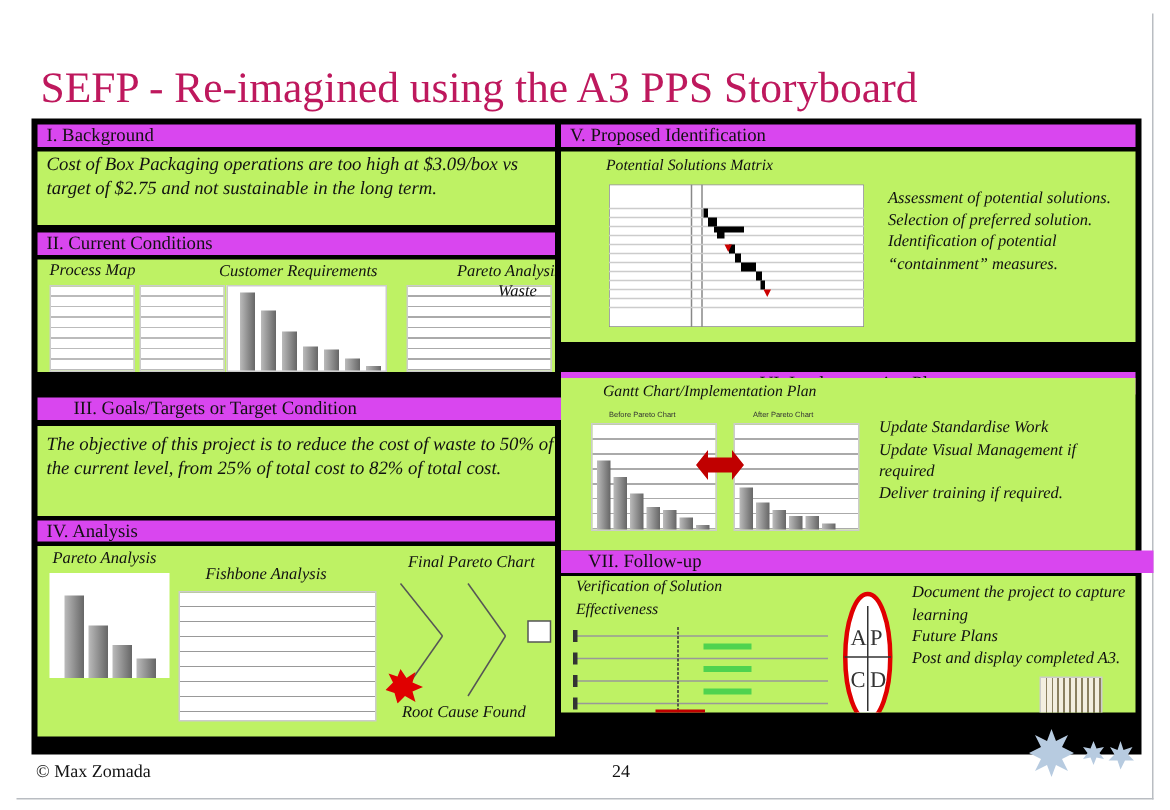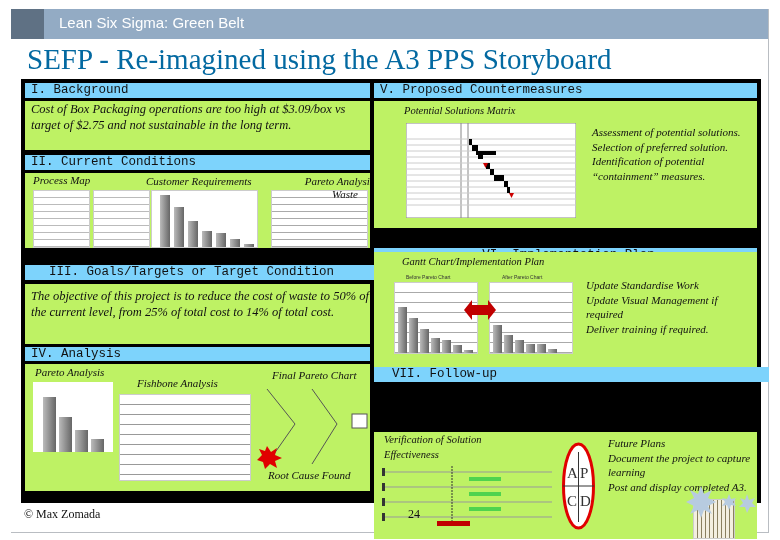--- a/index.html
+++ b/index.html
@@ -1,37 +1,33 @@
 <!DOCTYPE html>
 <html><head>
 <meta charset="utf-8">
 <style>
   html, body { margin:0; padding:0; background:#ffffff; }
   body { width:780px; height:540px; position:relative; overflow:hidden; font-family:"DejaVu Serif", serif; }
   .slide { position:absolute; left:11px; top:9px; width:757px; height:523px; border-right:1px solid #b9bdc2; border-bottom:1px solid #b9bdc2; background:#fff; }
   .banner { position:absolute; left:0; top:0; width:757px; height:30px; background:#93abc4; }
   .banner .dark { position:absolute; left:0; top:0; width:33px; height:30px; background:#5f7184; }
   .banner .txt { position:absolute; left:48px; top:5px; font-family:"Liberation Sans", sans-serif; color:#ffffff; font-size:15px; }
-  .title { position:absolute; left:16px; top:34px; font-family:"Liberation Serif", serif; font-size:29px; color:#0369a1; white-space:nowrap; }
+  .title { position:absolute; left:16px; top:34px; font-family:"Liberation Serif", serif; font-size:29px; color:#be185d; white-space:nowrap; }
   .board { position:absolute; left:21px; top:79px; width:740px; height:424px; background:#000; }
   .pane { position:absolute; background:#bef264; overflow:hidden; }
-  .hdr { position:absolute; background:#7dd3fc; font-family:Liberation Mono, monospace; font-size:12.5px; color:#111; padding-left:6px; line-height:15px; white-space:nowrap; }
+  .hdr { position:absolute; background:#d946ef; font-family:Liberation Serif, serif; font-size:12.5px; color:#111; padding-left:6px; line-height:15px; white-space:nowrap; }
   .it { font-family:"Liberation Serif", serif; font-style:italic; color:#111; }
   .thumb { position:absolute; background:#fafafa; border:1px solid #ccc; }
   .bar { position:absolute; bottom:0; background:linear-gradient(90deg,#bbb,#666); }
   .footer { position:absolute; font-family:"Liberation Serif", serif; font-size:12px; color:#111; }
 </style>
 </head>
 <body>
 
 <div class="slide">
-  <div class="banner">
-    <div class="dark"></div>
-    <div class="txt">Lean Six Sigma: Green Belt</div>
-  </div>
   <div class="title">SEFP - Re-imagined using the A3 PPS Storyboard</div>
 </div>
 
 <div class="board">
 
   <div class="hdr" style="left:4px;top:4px;width:339px;height:15px;">I. Background</div>
   <div class="pane" style="left:4px;top:22px;width:345px;height:49px;">
     <div class="it" style="position:absolute;left:6px;top:0;width:330px;font-size:12.5px;line-height:16px;">Cost of Box Packaging operations are too high at $3.09/box vs target of $2.75 and not sustainable in the long term.</div>
   </div>
 
@@ -52,21 +48,21 @@
       <div class="bar" style="left:64px;width:10px;height:14px;"></div>
       <div class="bar" style="left:78px;width:10px;height:8px;"></div>
       <div class="bar" style="left:92px;width:10px;height:3px;"></div>
     </div>
 
     <div class="thumb" style="left:246px;top:17px;width:95px;height:56px;background:repeating-linear-gradient(#fff 0 6px,#aaa 6px 7px);"></div>
   </div>
 
   <div class="hdr" style="left:4px;top:186px;width:339px;height:15px;padding-left:24px;">III. Goals/Targets  or Target Condition</div>
   <div class="pane" style="left:4px;top:205px;width:345px;height:60px;">
-    <div class="it" style="position:absolute;left:6px;top:4px;width:340px;font-size:12.5px;line-height:16px;">The objective of this project is to reduce the cost of waste to 50% of the current level, from 25% of total cost to 14% of total cost.</div>
+    <div class="it" style="position:absolute;left:6px;top:4px;width:340px;font-size:12.5px;line-height:16px;">The objective of this project is to reduce the cost of waste to 50% of the current level, from 25% of total cost to 82% of total cost.</div>
   </div>
 
   <div class="hdr" style="left:4px;top:268px;width:339px;height:14px;">IV. Analysis</div>
   <div class="pane" style="left:4px;top:285px;width:345px;height:127px;">
     <div class="it" style="position:absolute;left:10px;top:2px;font-size:11px;">Pareto Analysis</div>
     <div class="it" style="position:absolute;left:112px;top:13px;font-size:11px;z-index:2;">Fishbone Analysis</div>
     <div class="it" style="position:absolute;left:247px;top:5px;font-size:11px;">Final Pareto Chart</div>
     <div class="it" style="position:absolute;left:243px;top:105px;font-size:11px;">Root Cause Found</div>
 
     <div class="thumb" style="left:8px;top:18px;width:80px;height:70px;background:#fff;border:none;">
@@ -81,21 +77,21 @@
     <svg style="position:absolute;left:232px;top:20px;" width="112" height="85" viewBox="0 0 112 85">
       <line x1="10" y1="5" x2="38" y2="40" stroke="#555" stroke-width="1"></line>
       <line x1="38" y1="40" x2="10" y2="80" stroke="#555" stroke-width="1"></line>
       <line x1="55" y1="5" x2="80" y2="40" stroke="#555" stroke-width="1"></line>
       <line x1="80" y1="40" x2="55" y2="80" stroke="#555" stroke-width="1"></line>
       <rect x="95" y="30" width="15" height="14" fill="#fff" stroke="#555"></rect>
       <polygon points="10,62 14,68 20,64 18,71 25,74 18,77 20,84 13,80 8,85 6,78 0,76 5,71 2,65 8,67" fill="#e00000"></polygon>
     </svg>
   </div>
 
-  <div class="hdr" style="left:353px;top:4px;width:377px;height:15px;">V. Proposed Countermeasures</div>
+  <div class="hdr" style="left:353px;top:4px;width:377px;height:15px;">V. Proposed Identification</div>
   <div class="pane" style="left:353px;top:22px;width:383px;height:127px;">
     <div class="it" style="position:absolute;left:30px;top:4px;font-size:10.5px;">Potential Solutions Matrix</div>
     <svg style="position:absolute;left:32px;top:22px;" width="170" height="95" viewBox="0 0 170 95">
       <rect x="0" y="0" width="170" height="95" fill="#fff" stroke="#888"></rect>
       <line x1="55" y1="0" x2="55" y2="95" stroke="#888"></line>
       <line x1="62" y1="0" x2="62" y2="95" stroke="#888"></line>
       <g stroke="#ccc">
         <line x1="0" y1="16" x2="170" y2="16"></line>
           <line x1="0" y1="22" x2="170" y2="22"></line>
           <line x1="0" y1="28" x2="170" y2="28"></line>
@@ -152,21 +148,21 @@
       <polygon points="0,10 8,0 8,5 24,5 24,0 32,10 24,20 24,15 8,15 8,20" fill="#c00000"></polygon>
     </svg>
     <div class="it" style="position:absolute;left:212px;top:26px;width:170px;font-size:11px;line-height:14.5px;">
       <div>Update Standardise Work</div>
       <div>Update Visual Management if required</div>
       <div>Deliver training if required.</div>
     </div>
   </div>
 
   <div class="hdr" style="left:353px;top:288px;width:377px;height:15px;padding-left:18px;">VII. Follow-up</div>
-  <div class="pane" style="left:353px;top:305px;width:383px;height:107px;margin-top:48px;">
+  <div class="pane" style="left:353px;top:305px;width:383px;height:91px;">
     <div class="it" style="position:absolute;left:10px;top:0;width:120px;font-size:10.5px;line-height:15px;">Verification of Solution Effectiveness</div>
     <svg style="position:absolute;left:8px;top:34px;" width="170" height="60" viewBox="0 0 170 60">
       <g stroke="#999" stroke-width="1">
           <line x1="0" y1="6" x2="170" y2="6"></line>
           <line x1="0" y1="21" x2="170" y2="21"></line>
           <line x1="0" y1="36" x2="170" y2="36"></line>
           <line x1="0" y1="51" x2="170" y2="51"></line>
         </g>
       <g fill="#333">
           <rect x="0" y="2" width="3" height="8"></rect>
@@ -185,22 +181,22 @@
     <svg style="position:absolute;left:187px;top:8px;" width="35" height="92" viewBox="0 0 35 92">
       <ellipse cx="17.5" cy="46" rx="15" ry="42" fill="#fff" stroke="#e00000" stroke-width="3"></ellipse>
       <line x1="2" y1="46" x2="33" y2="46" stroke="#333"></line>
       <line x1="17.5" y1="12" x2="17.5" y2="82" stroke="#333"></line>
       <text x="6" y="38" font-family="Liberation Serif, serif" font-size="15" fill="#333">A</text>
       <text x="19" y="38" font-family="Liberation Serif, serif" font-size="15" fill="#333">P</text>
       <text x="6" y="66" font-family="Liberation Serif, serif" font-size="15" fill="#333">C</text>
       <text x="19" y="66" font-family="Liberation Serif, serif" font-size="15" fill="#333">D</text>
     </svg>
     <div class="it" style="position:absolute;left:234px;top:4px;width:150px;font-size:11px;line-height:14.5px;">
+      <div>Document the project to capture learning</div>
       <div>Future Plans</div>
-      <div>Document the project to capture learning</div>
       <div>Post and display completed A3.</div>
     </div>
     <div class="thumb" style="left:319px;top:67px;width:40px;height:38px;background:repeating-linear-gradient(90deg,#f3efe0 0 3px,#8a8060 3px 4px);"></div>
   </div>
 </div>
 
 <div class="footer" style="left:24px;top:507px;">© Max Zomada</div>
 <div class="footer" style="left:408px;top:507px;">24</div>
 
 <svg style="position:absolute;left:683px;top:480px;" width="85" height="45" viewBox="0 0 85 45">

